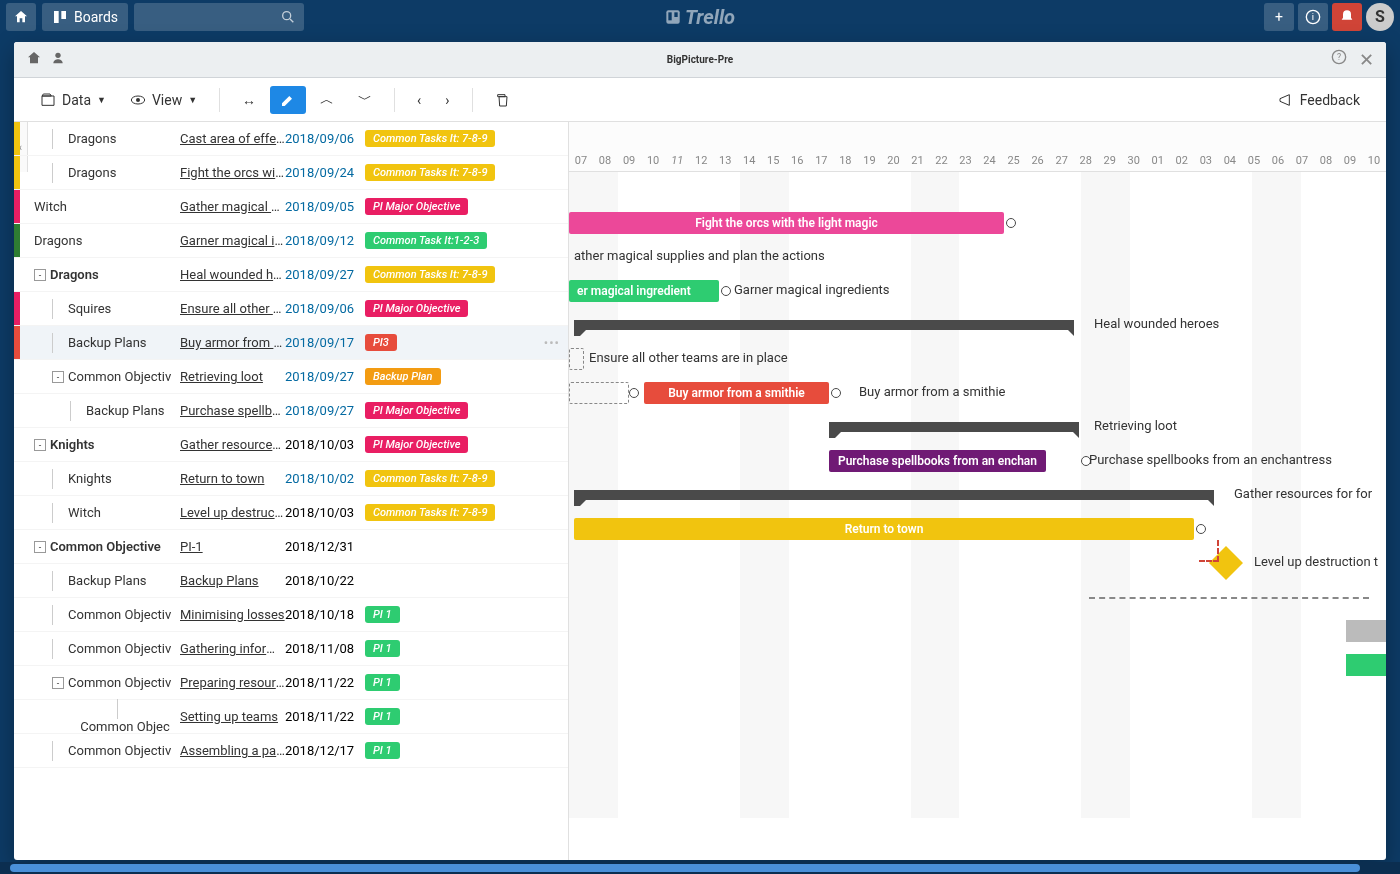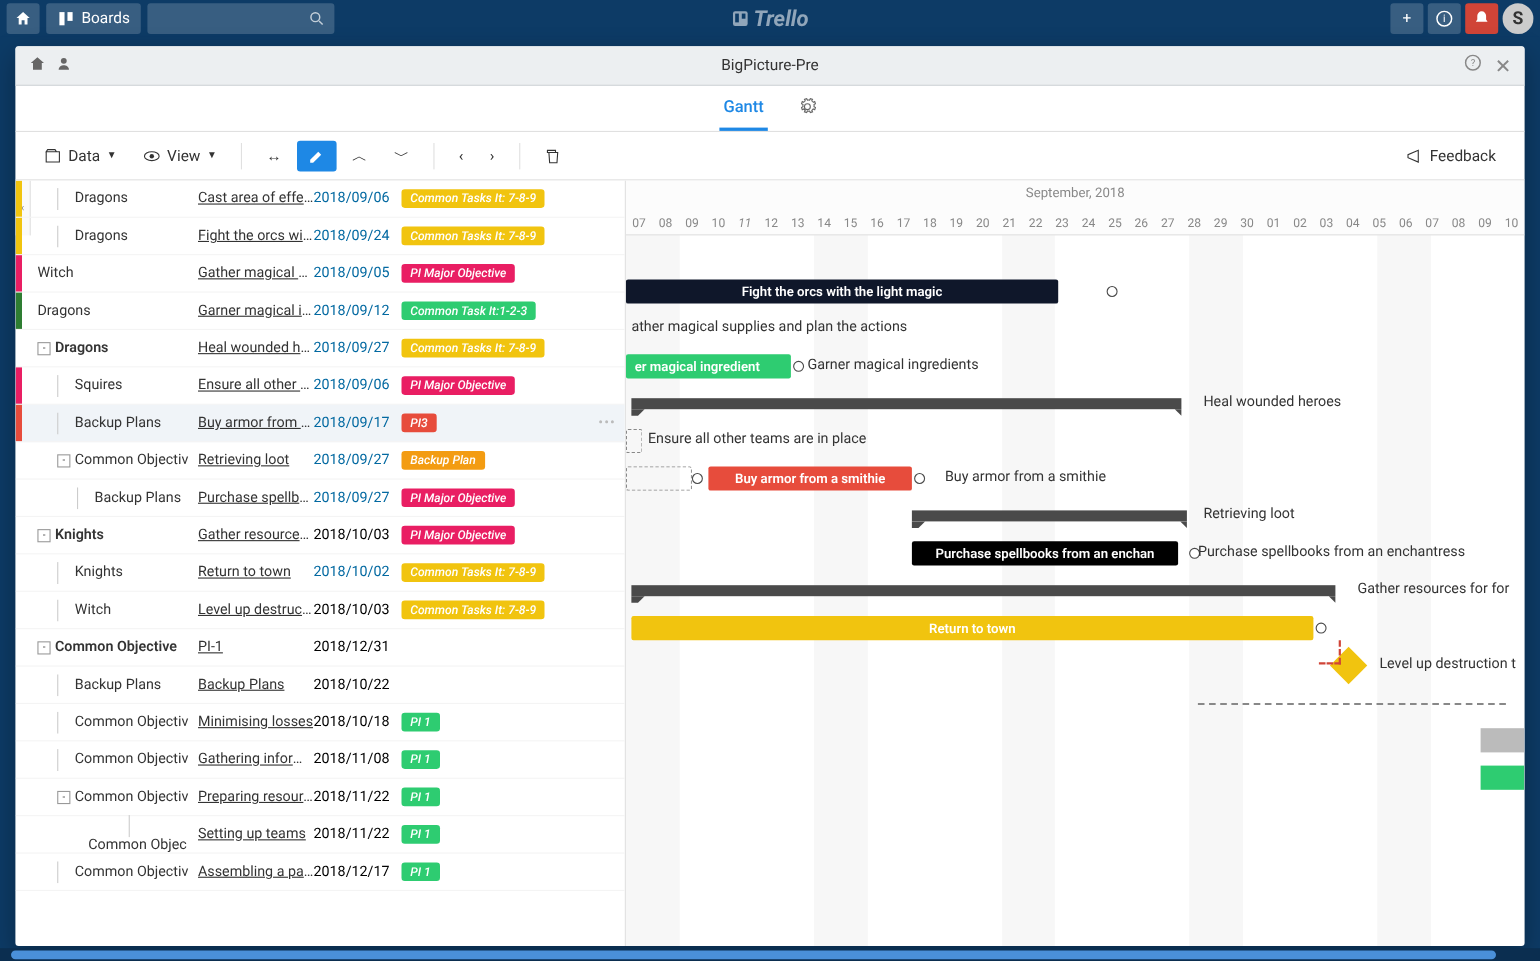--- a/index.html
+++ b/index.html
@@ -11,21 +11,21 @@
 .tb-btn.icon-only { width:30px; justify-content:center; padding:0; }
 .tb-search { background:rgba(255,255,255,0.18); height:28px; width:170px; border-radius:3px; display:flex; align-items:center; justify-content:flex-end; padding:0 8px; }
 .trello-logo { position:absolute; left:50%; transform:translateX(-50%); color:rgba(255,255,255,0.55); font-size:20px; font-weight:bold; font-style:italic; display:flex; align-items:center; gap:4px; }
 .tb-right { margin-left:auto; display:flex; gap:4px; }
 .tb-btn.red { background:#d04437; }
 .tb-avatar { width:28px; height:28px; border-radius:50%; background:#ccc; color:#333; display:flex; align-items:center; justify-content:center; font-weight:bold; }
 
 
 .panel { position:absolute; top:42px; left:14px; right:14px; bottom:14px; background:#fff; border-radius:3px; box-shadow:0 8px 24px rgba(0,0,0,0.3); display:flex; flex-direction:column; overflow:hidden; }
 .panel-header { height:36px; background:#eceff1; border-bottom:1px solid #d0d4d8; display:flex; align-items:center; padding:0 12px; gap:10px; color:#666; }
-.panel-title { position:absolute; left:50%; transform:translateX(-50%); font-weight:400; color:#333; font-size:14px; }
+.panel-title { position:absolute; left:50%; transform:translateX(-50%); font-weight:700; color:#333; font-size:10px; }
 .panel-header-right { margin-left:auto; display:flex; gap:12px; color:#888; }
 
 
 .tabs { height:42px; border-bottom:1px solid #e0e0e0; display:flex; align-items:center; justify-content:center; gap:24px; }
 .tab { color:#666; font-size:15px; padding:10px 4px; cursor:pointer; }
 .tab.active { color:#1e88e5; border-bottom:3px solid #1e88e5; font-weight:500; }
 
 
 .toolbar { height:44px; border-bottom:1px solid #e0e0e0; display:flex; align-items:center; padding:0 16px; gap:4px; }
 .tbar-btn { background:none; border:none; padding:6px 10px; font-size:14px; color:#333; cursor:pointer; display:flex; align-items:center; gap:6px; border-radius:3px; }
@@ -147,26 +147,20 @@
     <span class="panel-title">BigPicture-Pre</span>
     <div class="panel-header-right">
       <span><svg class="ico" viewBox="0 0 24 24">
             <circle cx="12" cy="12" r="10" fill="none" stroke="currentColor" stroke-width="2"></circle>
             <text x="12" y="17" text-anchor="middle" font-size="13" fill="currentColor">?</text>
           </svg></span>
       <span style="font-size:18px;cursor:pointer">✕</span>
     </div>
   </div>
 
-  <div class="tabs">
-    <div class="tab active">Gantt</div>
-    <div class="tab"><svg class="ico" viewBox="0 0 24 24">
-          <path d="M12 8a4 4 0 100 8 4 4 0 000-8zm9 4l2 1-1 3-2-1a8 8 0 01-2 2l1 2-3 1-1-2a8 8 0 01-3 0l-1 2-3-1 1-2a8 8 0 01-2-2l-2 1-1-3 2-1a8 8 0 010-3l-2-1 1-3 2 1a8 8 0 012-2l-1-2 3-1 1 2a8 8 0 013 0l1-2 3 1-1 2a8 8 0 012 2l2-1 1 3-2 1a8 8 0 010 3z" fill="none" stroke="currentColor" stroke-width="1.5"></path>
-        </svg></div>
-  </div>
 
   <div class="toolbar">
     <button class="tbar-btn">
       <svg class="ico" viewBox="0 0 24 24">
           <path d="M3 6h14l-2-3H5zM3 6v14h18V6z" fill="none" stroke="currentColor" stroke-width="1.5"></path>
         </svg>
       <span>Data</span>
         <span style="font-size:9px">▼</span>
     </button>
     <button class="tbar-btn">
@@ -430,21 +424,20 @@
             <div class="row-due">2018/12/17</div>
             <div class="row-labels">
               <span class="label-pill" style="background: rgb(46, 204, 113);">PI 1</span>
             </div>
           </div>
         </div>
     </div>
 
     <div class="right-pane">
       <div class="tl-header">
-        <div class="tl-month">September, 2018</div>
         <div class="tl-days" id="tl-days">
             <div class="tl-day" style="width: 24.4px;">07</div>
             <div class="tl-day" style="width: 24.4px;">08</div>
             <div class="tl-day" style="width: 24.4px;">09</div>
             <div class="tl-day" style="width: 24.4px;">10</div>
             <div class="tl-day" style="width: 24.4px; font-style: italic;">11</div>
             <div class="tl-day" style="width: 24.4px;">12</div>
             <div class="tl-day" style="width: 24.4px;">13</div>
             <div class="tl-day" style="width: 24.4px;">14</div>
             <div class="tl-day" style="width: 24.4px;">15</div>
@@ -493,38 +486,38 @@
           <div class="gantt-row"></div>
           <div class="gantt-row"></div>
           <div class="gantt-row"></div>
           <div class="gantt-row"></div>
           <div class="gantt-row"></div>
           <div class="gantt-row"></div>
           <div class="gantt-row"></div>
           <div class="gantt-row"></div>
           <div class="gantt-row"></div>
           <div class="gantt-row"></div>
-          <div class="bar" style="left: 0px; width: 393px; top: 40px; background: #0f172a; justify-content: center;">Fight the orcs with the light magic</div>
+          <div class="bar" style="left: 0px; width: 435px; top: 40px; background: #ec4899; justify-content: center;">Fight the orcs with the light magic</div>
           <div class="progress-dot" style="left: 437px; top: 46px;"></div>
           <div class="bar-label" style="left: 5px; top: 76px;">ather magical supplies and plan the actions</div>
           <div class="bar" style="left: 0px; width: 150px; top: 108px; background: rgb(46, 204, 113);">er magical ingredient</div>
           <div class="progress-dot" style="left: 152px; top: 114px;"></div>
           <div class="bar-label" style="left: 165px; top: 110px;">Garner magical ingredients</div>
           <div class="summary-bar" style="left: 5px; width: 500px; top: 148px;"></div>
           <div class="bar-label" style="left: 525px; top: 144px;">Heal wounded heroes</div>
           <div class="bar-label" style="left: 20px; top: 178px;">Ensure all other teams are in place</div>
           <div class="ghost-bar" style="left: 0px; width: 15px; top: 176px;"></div>
           <div class="ghost-bar" style="left: 0px; width: 60px; top: 210px;"></div>
           <div class="progress-dot" style="left: 60px; top: 216px;"></div>
           <div class="bar" style="left: 75px; width: 185px; top: 210px; background: rgb(231, 76, 60); justify-content: center;">Buy armor from a smithie</div>
           <div class="progress-dot" style="left: 262px; top: 216px;"></div>
           <div class="bar-label" style="left: 290px; top: 212px;">Buy armor from a smithie</div>
           <div class="summary-bar" style="left: 260px; width: 250px; top: 250px;"></div>
           <div class="bar-label" style="left: 525px; top: 246px;">Retrieving loot</div>
-          <div class="bar" style="left: 260px; width: 242px; top: 278px; background: #000000; justify-content: center; text-align: center;">Purchase spellbooks from an enchan</div>
+          <div class="bar" style="left: 260px; width: 217px; top: 278px; background: #701a75; justify-content: center; text-align: center;">Purchase spellbooks from an enchan</div>
           <div class="progress-dot" style="left: 512px; top: 284px;"></div>
           <div class="bar-label" style="left: 520px; top: 280px;">Purchase spellbooks from an enchantress</div>
           <div class="summary-bar" style="left: 5px; width: 640px; top: 318px;"></div>
           <div class="bar-label" style="left: 665px; top: 314px;">Gather resources for for</div>
           <div class="bar" style="left: 5px; width: 620px; top: 346px; background: rgb(241, 196, 15); justify-content: center;">Return to town</div>
           <div class="progress-dot" style="left: 627px; top: 352px;"></div>
           <div class="milestone" style="left: 645px; top: 379px;"></div>
           <div class="bar-label" style="left: 685px; top: 382px;">Level up destruction t</div>
           <div style="position: absolute; left: 520px; top: 425px; width: 280px; border-top: 2px dashed rgb(136, 136, 136);"></div>
           <div style="position: absolute; left: 630px; top: 368px; height: 22px; width: 20px; border-right: 2px dashed rgb(208, 68, 55); border-bottom: 2px dashed rgb(208, 68, 55);"></div>

